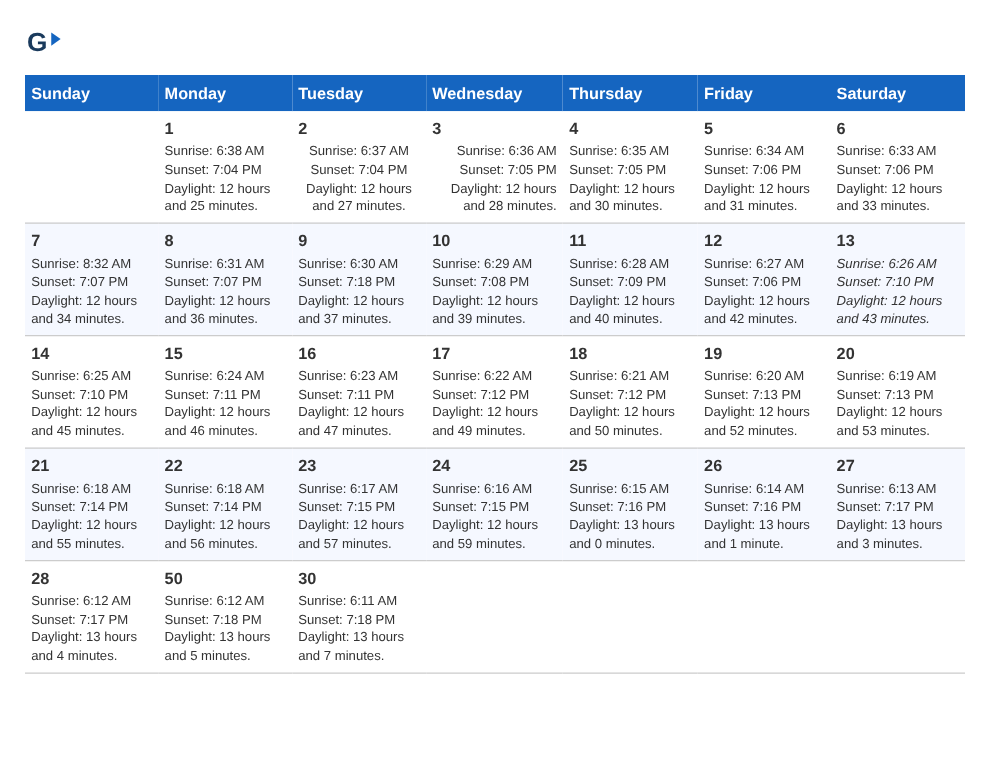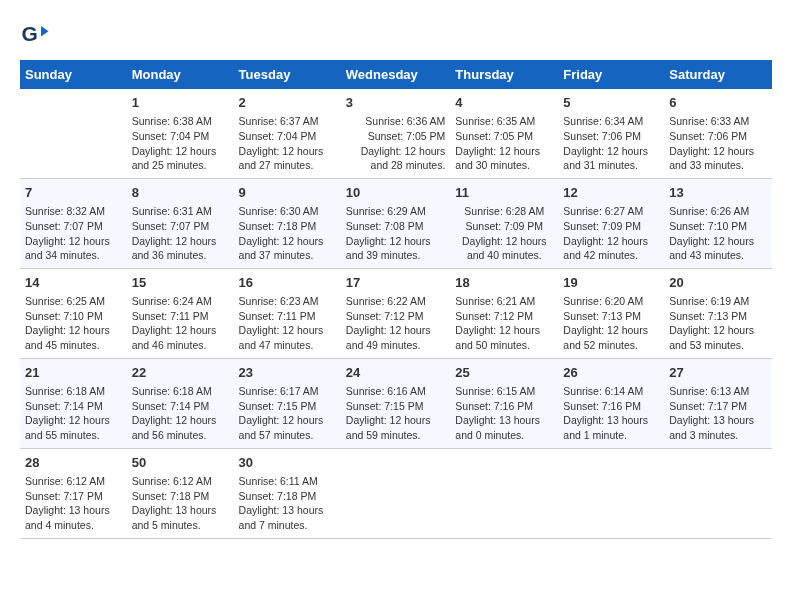--- a/index.html
+++ b/index.html
@@ -122,21 +122,21 @@
         <td></td>
         <td>
           <div class="day-num">1</div>
           <div class="day-info" style="white-space: pre-line;">Sunrise: 6:38 AM
 Sunset: 7:04 PM
 Daylight: 12 hours
 and 25 minutes.</div>
         </td>
         <td>
           <div class="day-num">2</div>
-          <div class="day-info" style="white-space: pre-line;">Sunrise: 6:37 AM
+          <div class="day-info" style="white-space: pre-line; text-align: center;">Sunrise: 6:37 AM
 Sunset: 7:04 PM
 Daylight: 12 hours
 and 27 minutes.</div>
         </td>
         <td>
           <div class="day-num">3</div>
           <div class="day-info" style="white-space: pre-line; text-align: right;">Sunrise: 6:36 AM
 Sunset: 7:05 PM
 Daylight: 12 hours
 and 28 minutes.</div>
@@ -187,35 +187,35 @@
         </td>
         <td>
           <div class="day-num">10</div>
           <div class="day-info" style="white-space: pre-line;">Sunrise: 6:29 AM
 Sunset: 7:08 PM
 Daylight: 12 hours
 and 39 minutes.</div>
         </td>
         <td>
           <div class="day-num">11</div>
-          <div class="day-info" style="white-space: pre-line; text-align: center;">Sunrise: 6:28 AM
+          <div class="day-info" style="white-space: pre-line;">Sunrise: 6:28 AM
 Sunset: 7:09 PM
 Daylight: 12 hours
 and 40 minutes.</div>
         </td>
         <td>
           <div class="day-num">12</div>
           <div class="day-info" style="white-space: pre-line;">Sunrise: 6:27 AM
-Sunset: 7:09 PM
+Sunset: 7:06 PM
 Daylight: 12 hours
 and 42 minutes.</div>
         </td>
         <td>
           <div class="day-num">13</div>
-          <div class="day-info" style="white-space: pre-line;">Sunrise: 6:26 AM
+          <div class="day-info" style="white-space: pre-line; font-style: italic;">Sunrise: 6:26 AM
 Sunset: 7:10 PM
 Daylight: 12 hours
 and 43 minutes.</div>
         </td>
       </tr>
       <tr>
         <td>
           <div class="day-num">14</div>
           <div class="day-info" style="white-space: pre-line;">Sunrise: 6:25 AM
 Sunset: 7:10 PM

